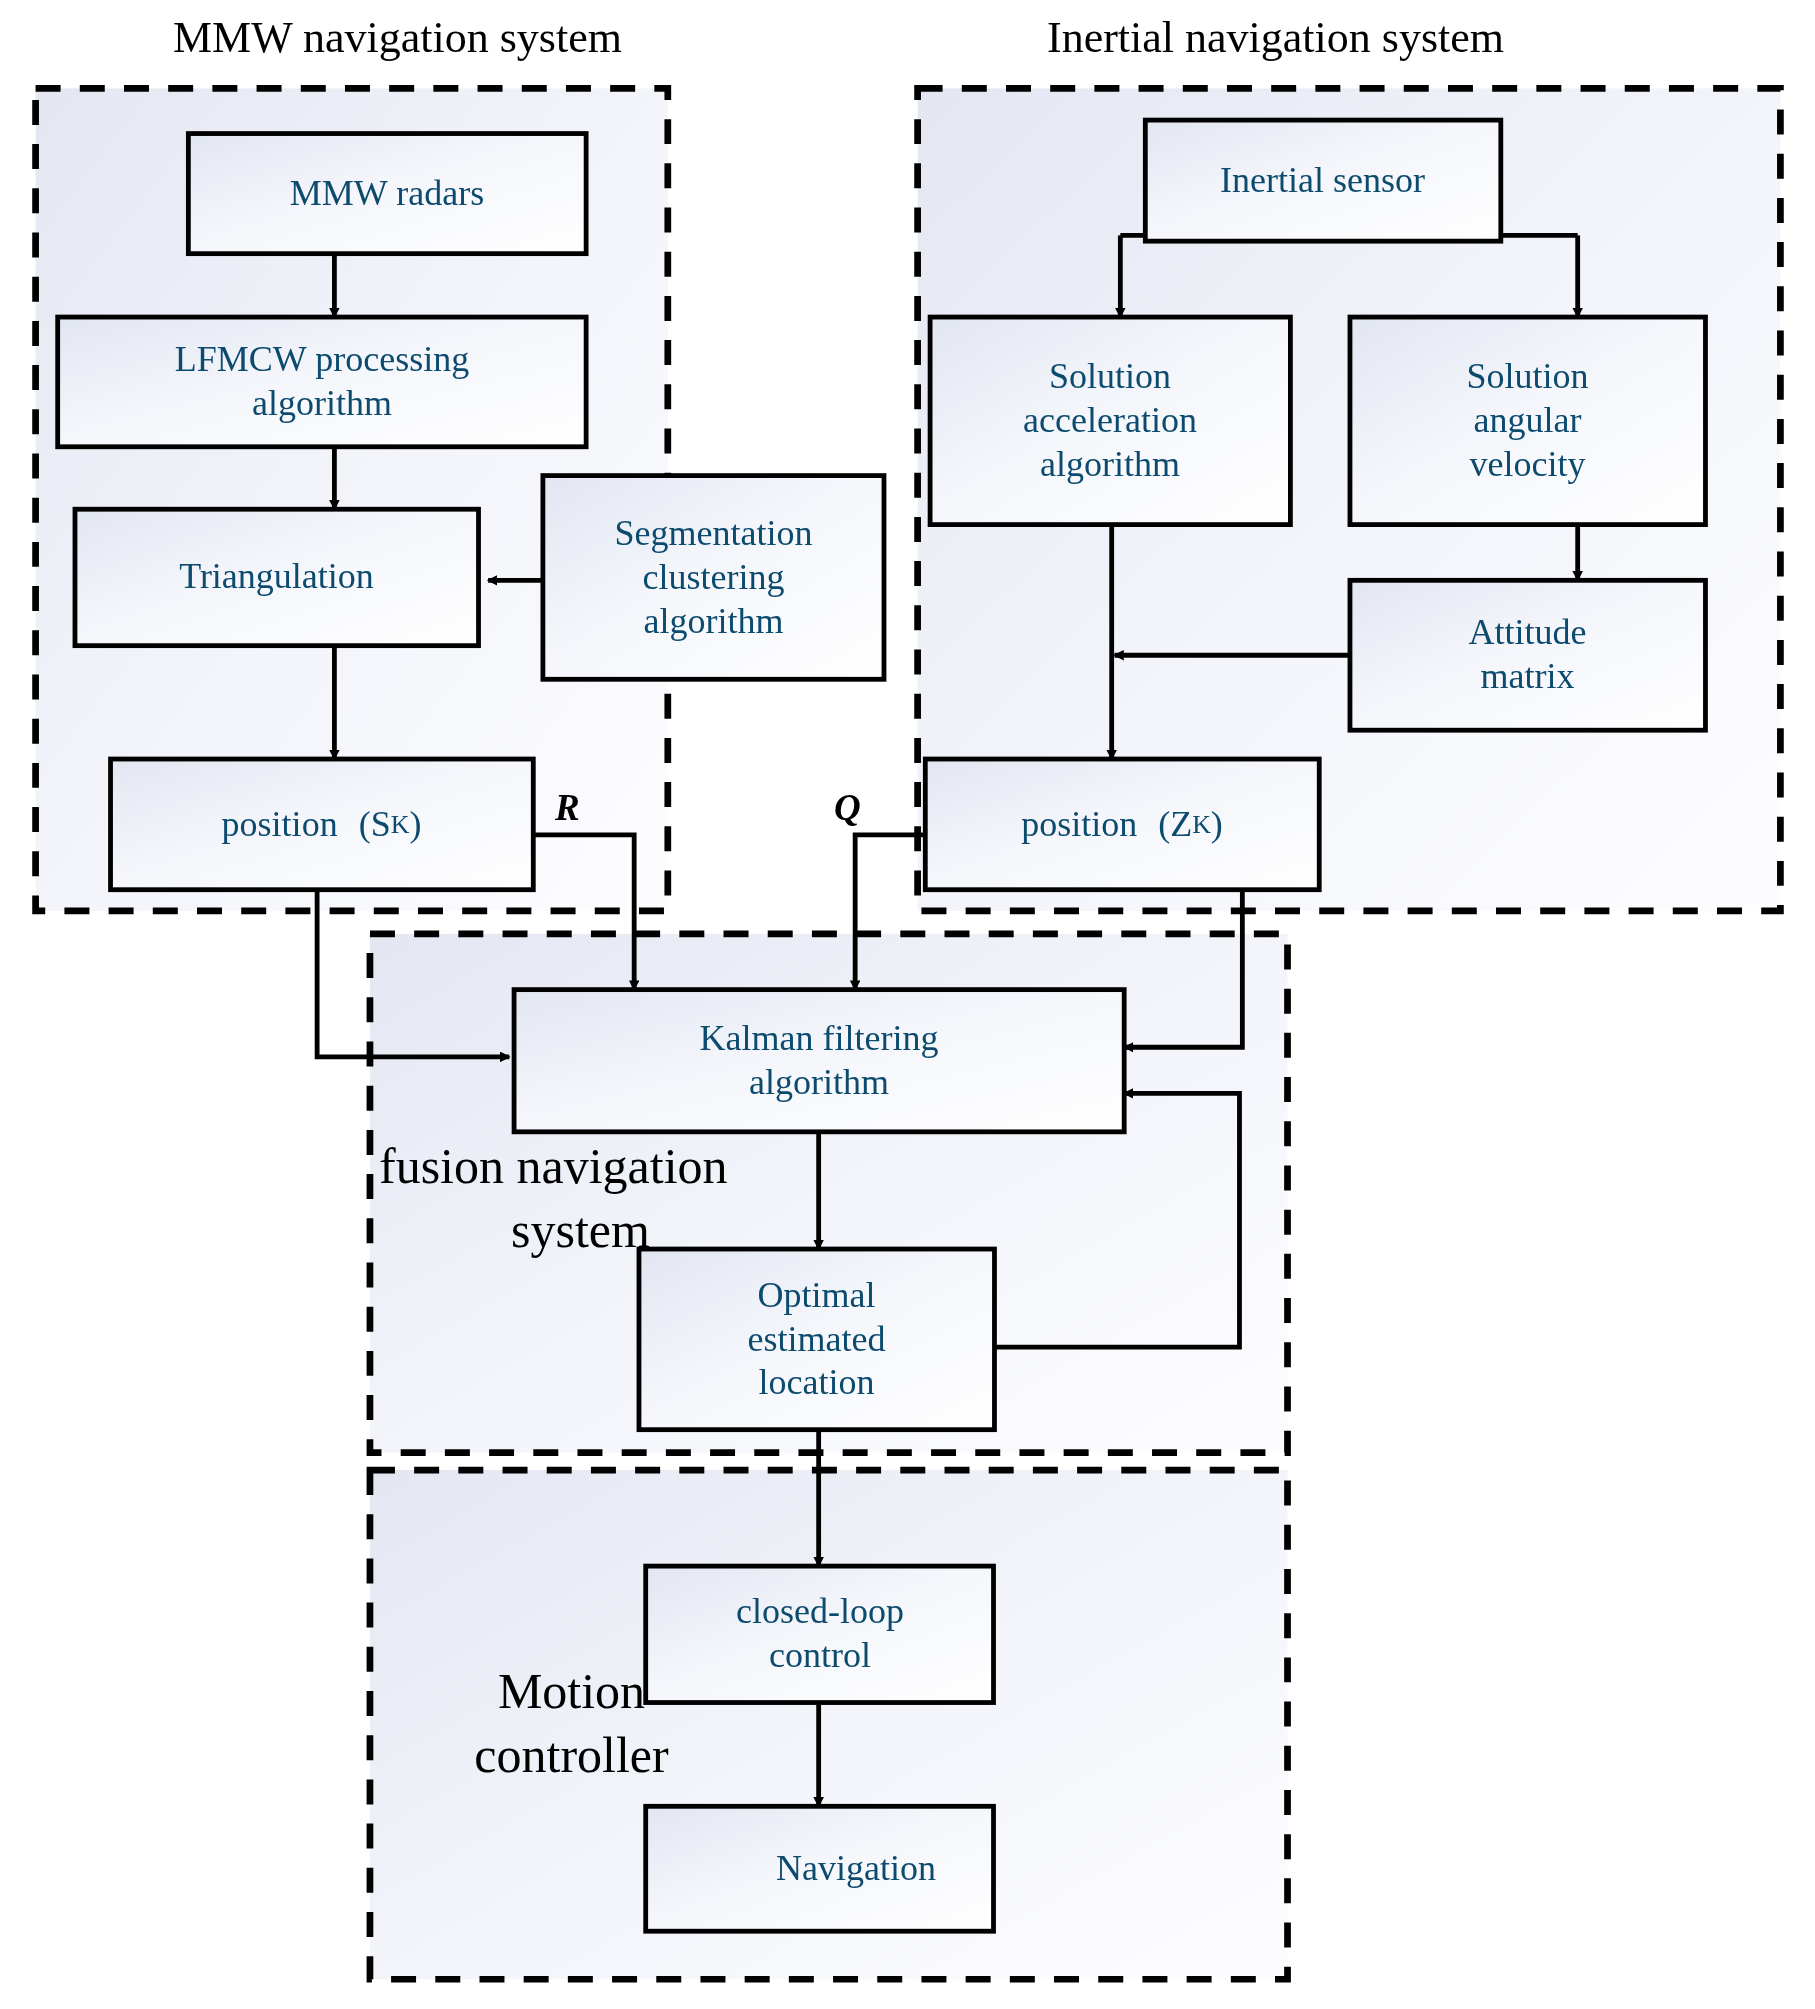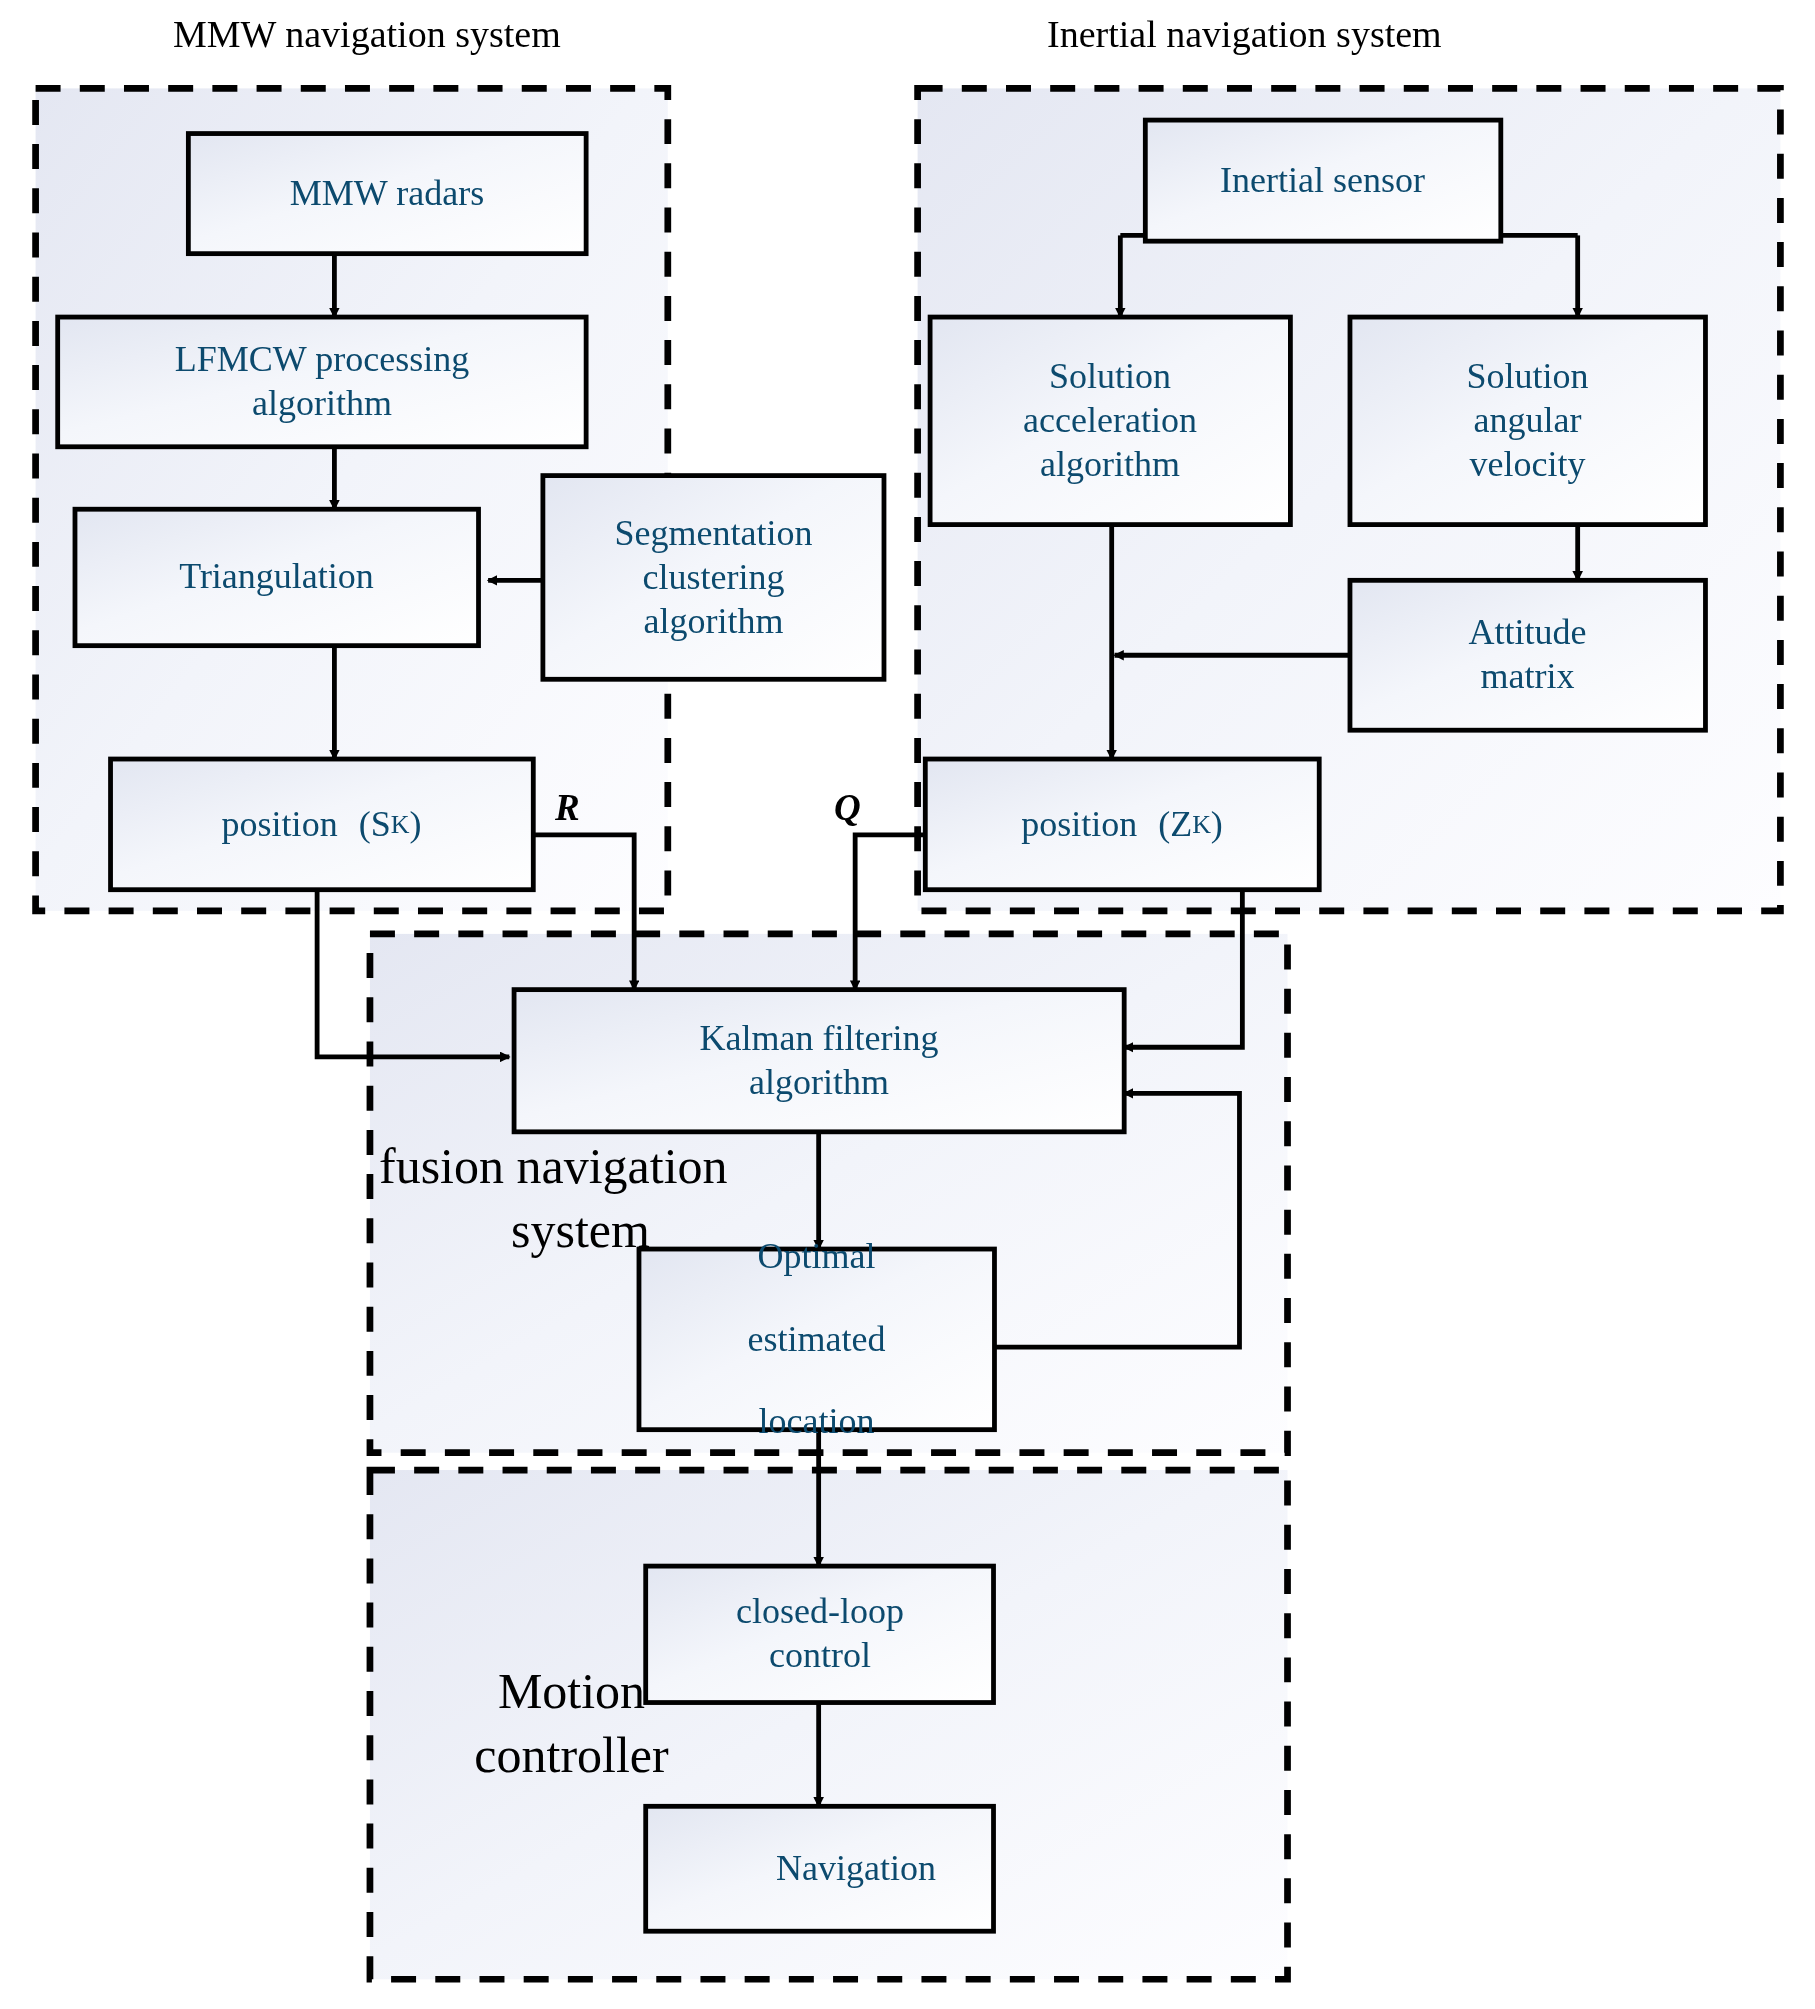--- a/index.html
+++ b/index.html
@@ -1,20 +1,20 @@
 <!DOCTYPE html>
 <html><head>
 <meta charset="utf-8">
 <style>
   html,body{margin:0;padding:0;background:#ffffff;}
   body{width:1816px;height:2010px;font-family:"Liberation Serif","DejaVu Serif",serif;}
   #stage{position:relative;width:1816px;height:2010px;overflow:hidden;background:#fff;}
   svg#canvas{position:absolute;left:0;top:0;width:1816px;height:2010px;}
   .panel-title{
-    position:absolute;font-size:38px;color:#000;white-space:nowrap;
+    position:absolute;font-size:44px;color:#000;white-space:nowrap;
     font-family:"Liberation Serif","DejaVu Serif",serif;
   }
   .inner-title{
     position:absolute;font-size:50px;color:#000;text-align:center;line-height:1.28;
     font-family:"Liberation Serif","DejaVu Serif",serif;
   }
   .node-label{
     position:absolute;display:flex;align-items:center;justify-content:center;
     text-align:center;font-size:36px;line-height:1.22;color:#0c4a6e;
     font-family:"Liberation Serif","DejaVu Serif",serif;pointer-events:none;
@@ -181,21 +181,21 @@
       <span>Z</span>
       <span class="sub">K</span>
       <span>)</span>
   </div>
 
   <div class="node-label" style="left:514px; top:990px; width:610px; height:142px; flex-direction:column;">
     <span>Kalman filtering</span>
     <span>algorithm</span>
   </div>
 
-  <div class="node-label" style="left:639px; top:1249px; width:355px; height:181px; flex-direction:column;gap:39px;">
+  <div class="node-label" style="left:639px; top:1249px; width:355px; height:181px; flex-direction:column;">
     <span>Optimal</span>
     <span>estimated</span>
     <span>location</span>
   </div>
 
   <div class="node-label" style="left:646px; top:1566px; width:348px; height:136px; flex-direction:column;">
     <span>closed-loop</span>
     <span>control</span>
   </div>
 

